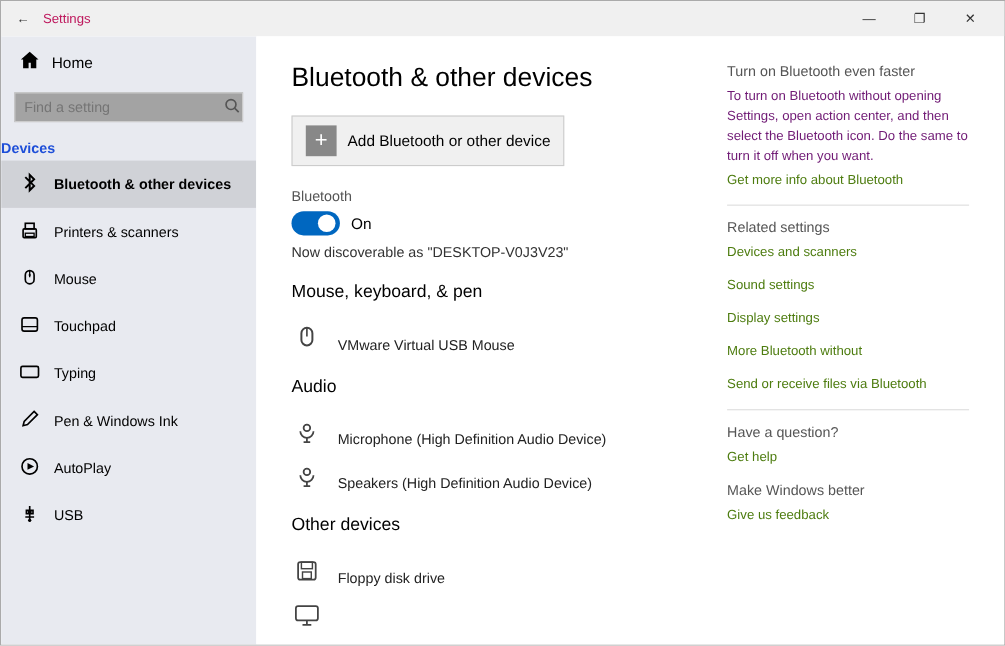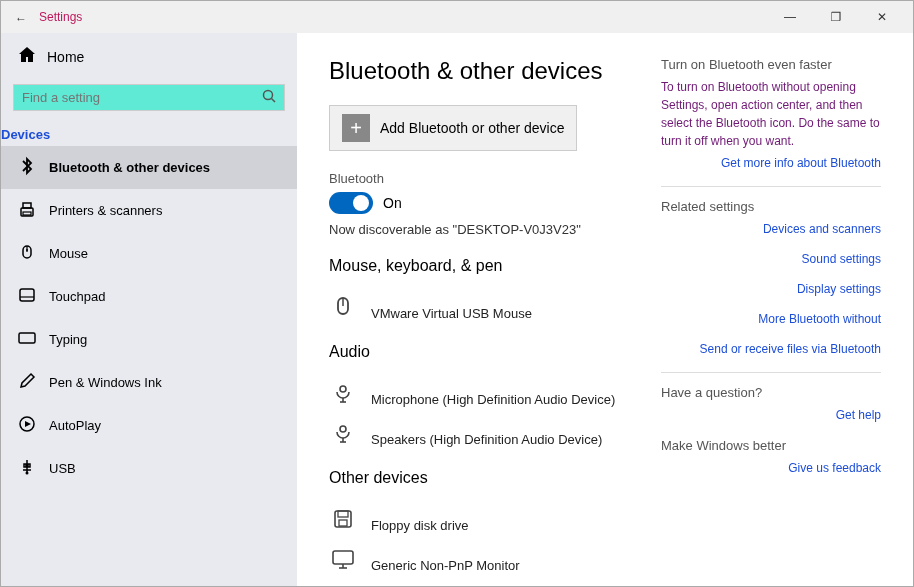--- a/index.html
+++ b/index.html
@@ -57,40 +57,40 @@
       font-size: 12px;
       color: #333;
     }
     .content-area {
       display: flex;
       flex: 1;
       overflow: hidden;
     }
     
     .sidebar {
-      width: 296px;
+      width: 232px;
       background: #e8eaf0;
       flex-shrink: 0;
       display: flex;
       flex-direction: column;
       overflow-y: auto;
     }
     .sidebar-home {
       display: flex;
       align-items: center;
       padding: 12px 16px;
       cursor: pointer;
       gap: 10px;
       font-size: 14px;
     }
     .search-box {
       margin: 4px 12px 8px 12px;
       display: flex;
       align-items: center;
-      background: #5eead4;
+      background: #a3a3a3;
       border: 1px solid #ccc;
       padding: 4px 8px;
       gap: 6px;
     }
     .search-box input {
       border: none;
       outline: none;
       flex: 1;
       font-size: 13px;
       background: transparent;
@@ -229,26 +229,25 @@
       margin-bottom: 6px;
     }
     .right-tip {
       font-size: 12px;
       color: #701a75;
       line-height: 1.5;
       margin-bottom: 6px;
     }
     .right-link {
       font-size: 12px;
-      color: #1d4ed8;
+      color: #4d7c0f;
       cursor: pointer;
       text-decoration: none;
       display: block;
       margin-bottom: 16px;
-      text-align: right;
     }
     .right-heading {
       font-size: 13px;
       font-weight: 400;
       color: #555;
       margin-top: 10px;
       margin-bottom: 8px;
     }
     hr.divider {
       border: none;
@@ -440,21 +439,20 @@
           <span class="device-name">Floppy disk drive</span>
         </div>
         <div class="device-item">
           <div class="device-icon">
             <svg width="24" height="24" viewBox="0 0 24 24">
                 <rect x="2" y="4" width="20" height="13" rx="2" fill="none" stroke="#444" stroke-width="1.6"></rect>
                 <line x1="12" y1="17" x2="12" y2="21" stroke="#444" stroke-width="1.6"></line>
                 <line x1="8" y1="21" x2="16" y2="21" stroke="#444" stroke-width="1.6"></line>
               </svg>
           </div>
-          <span class="device-name">Generic Non-PnP Monitor</span>
         </div>
       </div>
 
       <div class="main-right">
         <div class="right-section-title">Turn on Bluetooth even faster</div>
         <div class="right-tip">To turn on Bluetooth without opening Settings, open action center, and then select the Bluetooth icon. Do the same to turn it off when you want.</div>
         <a class="right-link">Get more info about Bluetooth</a>
 
         <hr class="divider">
 

